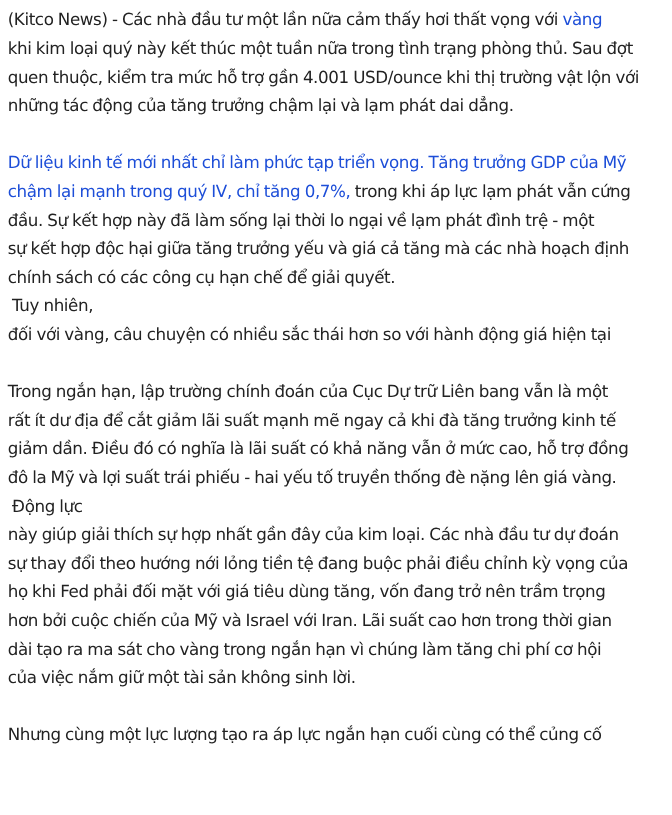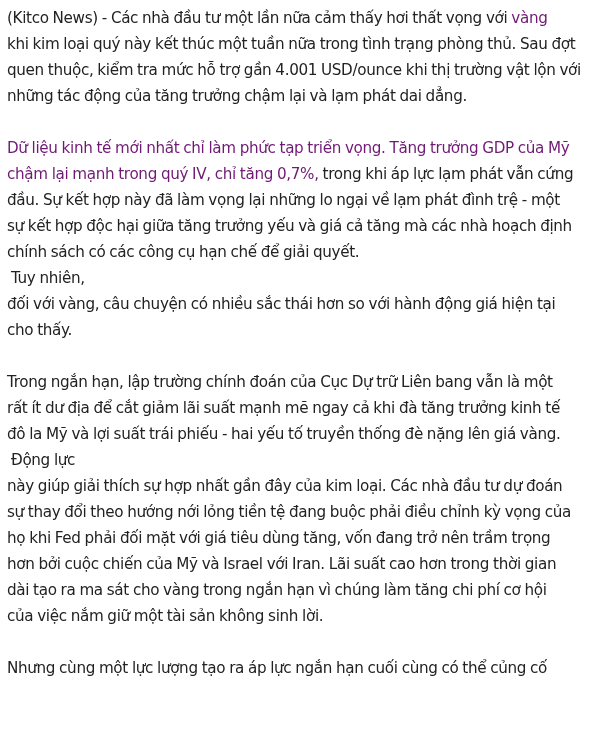--- a/index.html
+++ b/index.html
@@ -24,54 +24,54 @@
     .line {
       display: block;
       white-space: nowrap;
       height: 26px;
     }
     .blank {
       display: block;
       height: 26px;
     }
     a.link {
-      color: #701a75;
+      color: #1d4ed8;
       text-decoration: none;
     }
   </style>
 </head>
 <body>
 
 <div class="article">
 
   <div>
     <span class="line"><span>(Kitco News) - Các nhà đầu tư một lần nữa cảm thấy hơi thất vọng với </span><a class="link">vàng</a></span>
     <span class="line">khi kim loại quý này kết thúc một tuần nữa trong tình trạng phòng thủ. Sau đợt</span>
     <span class="line">quen thuộc, kiểm tra mức hỗ trợ gần 4.001 USD/ounce khi thị trường vật lộn với</span>
     <span class="line">những tác động của tăng trưởng chậm lại và lạm phát dai dẳng.</span>
   </div>
 
   <span class="blank"></span>
 
   <div>
     <span class="line"><a class="link">Dữ liệu kinh tế mới nhất chỉ làm phức tạp triển vọng. Tăng trưởng GDP của Mỹ</a></span>
     <span class="line"><a class="link">chậm lại mạnh trong quý IV, chỉ tăng 0,7%,</a><span> trong khi áp lực lạm phát vẫn cứng</span></span>
-    <span class="line">đầu. Sự kết hợp này đã làm vọng lại những lo ngại về lạm phát đình trệ - một</span>
+    <span class="line">đầu. Sự kết hợp này đã làm sống lại thời lo ngại về lạm phát đình trệ - một</span>
     <span class="line">sự kết hợp độc hại giữa tăng trưởng yếu và giá cả tăng mà các nhà hoạch định</span>
     <span class="line">chính sách có các công cụ hạn chế để giải quyết.</span>
     <span class="line" style="white-space:pre"> Tuy nhiên,</span>
     <span class="line">đối với vàng, câu chuyện có nhiều sắc thái hơn so với hành động giá hiện tại</span>
-    <span class="line">cho thấy.</span>
   </div>
 
   <span class="blank"></span>
 
   <div>
     <span class="line">Trong ngắn hạn, lập trường chính đoán của Cục Dự trữ Liên bang vẫn là một</span>
     <span class="line">rất ít dư địa để cắt giảm lãi suất mạnh mẽ ngay cả khi đà tăng trưởng kinh tế</span>
+    <span class="line">giảm dần. Điều đó có nghĩa là lãi suất có khả năng vẫn ở mức cao, hỗ trợ đồng</span>
     <span class="line">đô la Mỹ và lợi suất trái phiếu - hai yếu tố truyền thống đè nặng lên giá vàng.</span>
     <span class="line" style="white-space:pre"> Động lực</span>
     <span class="line">này giúp giải thích sự hợp nhất gần đây của kim loại. Các nhà đầu tư dự đoán</span>
     <span class="line">sự thay đổi theo hướng nới lỏng tiền tệ đang buộc phải điều chỉnh kỳ vọng của</span>
     <span class="line">họ khi Fed phải đối mặt với giá tiêu dùng tăng, vốn đang trở nên trầm trọng</span>
     <span class="line">hơn bởi cuộc chiến của Mỹ và Israel với Iran. Lãi suất cao hơn trong thời gian</span>
     <span class="line">dài tạo ra ma sát cho vàng trong ngắn hạn vì chúng làm tăng chi phí cơ hội</span>
     <span class="line">của việc nắm giữ một tài sản không sinh lời.</span>
   </div>
 

